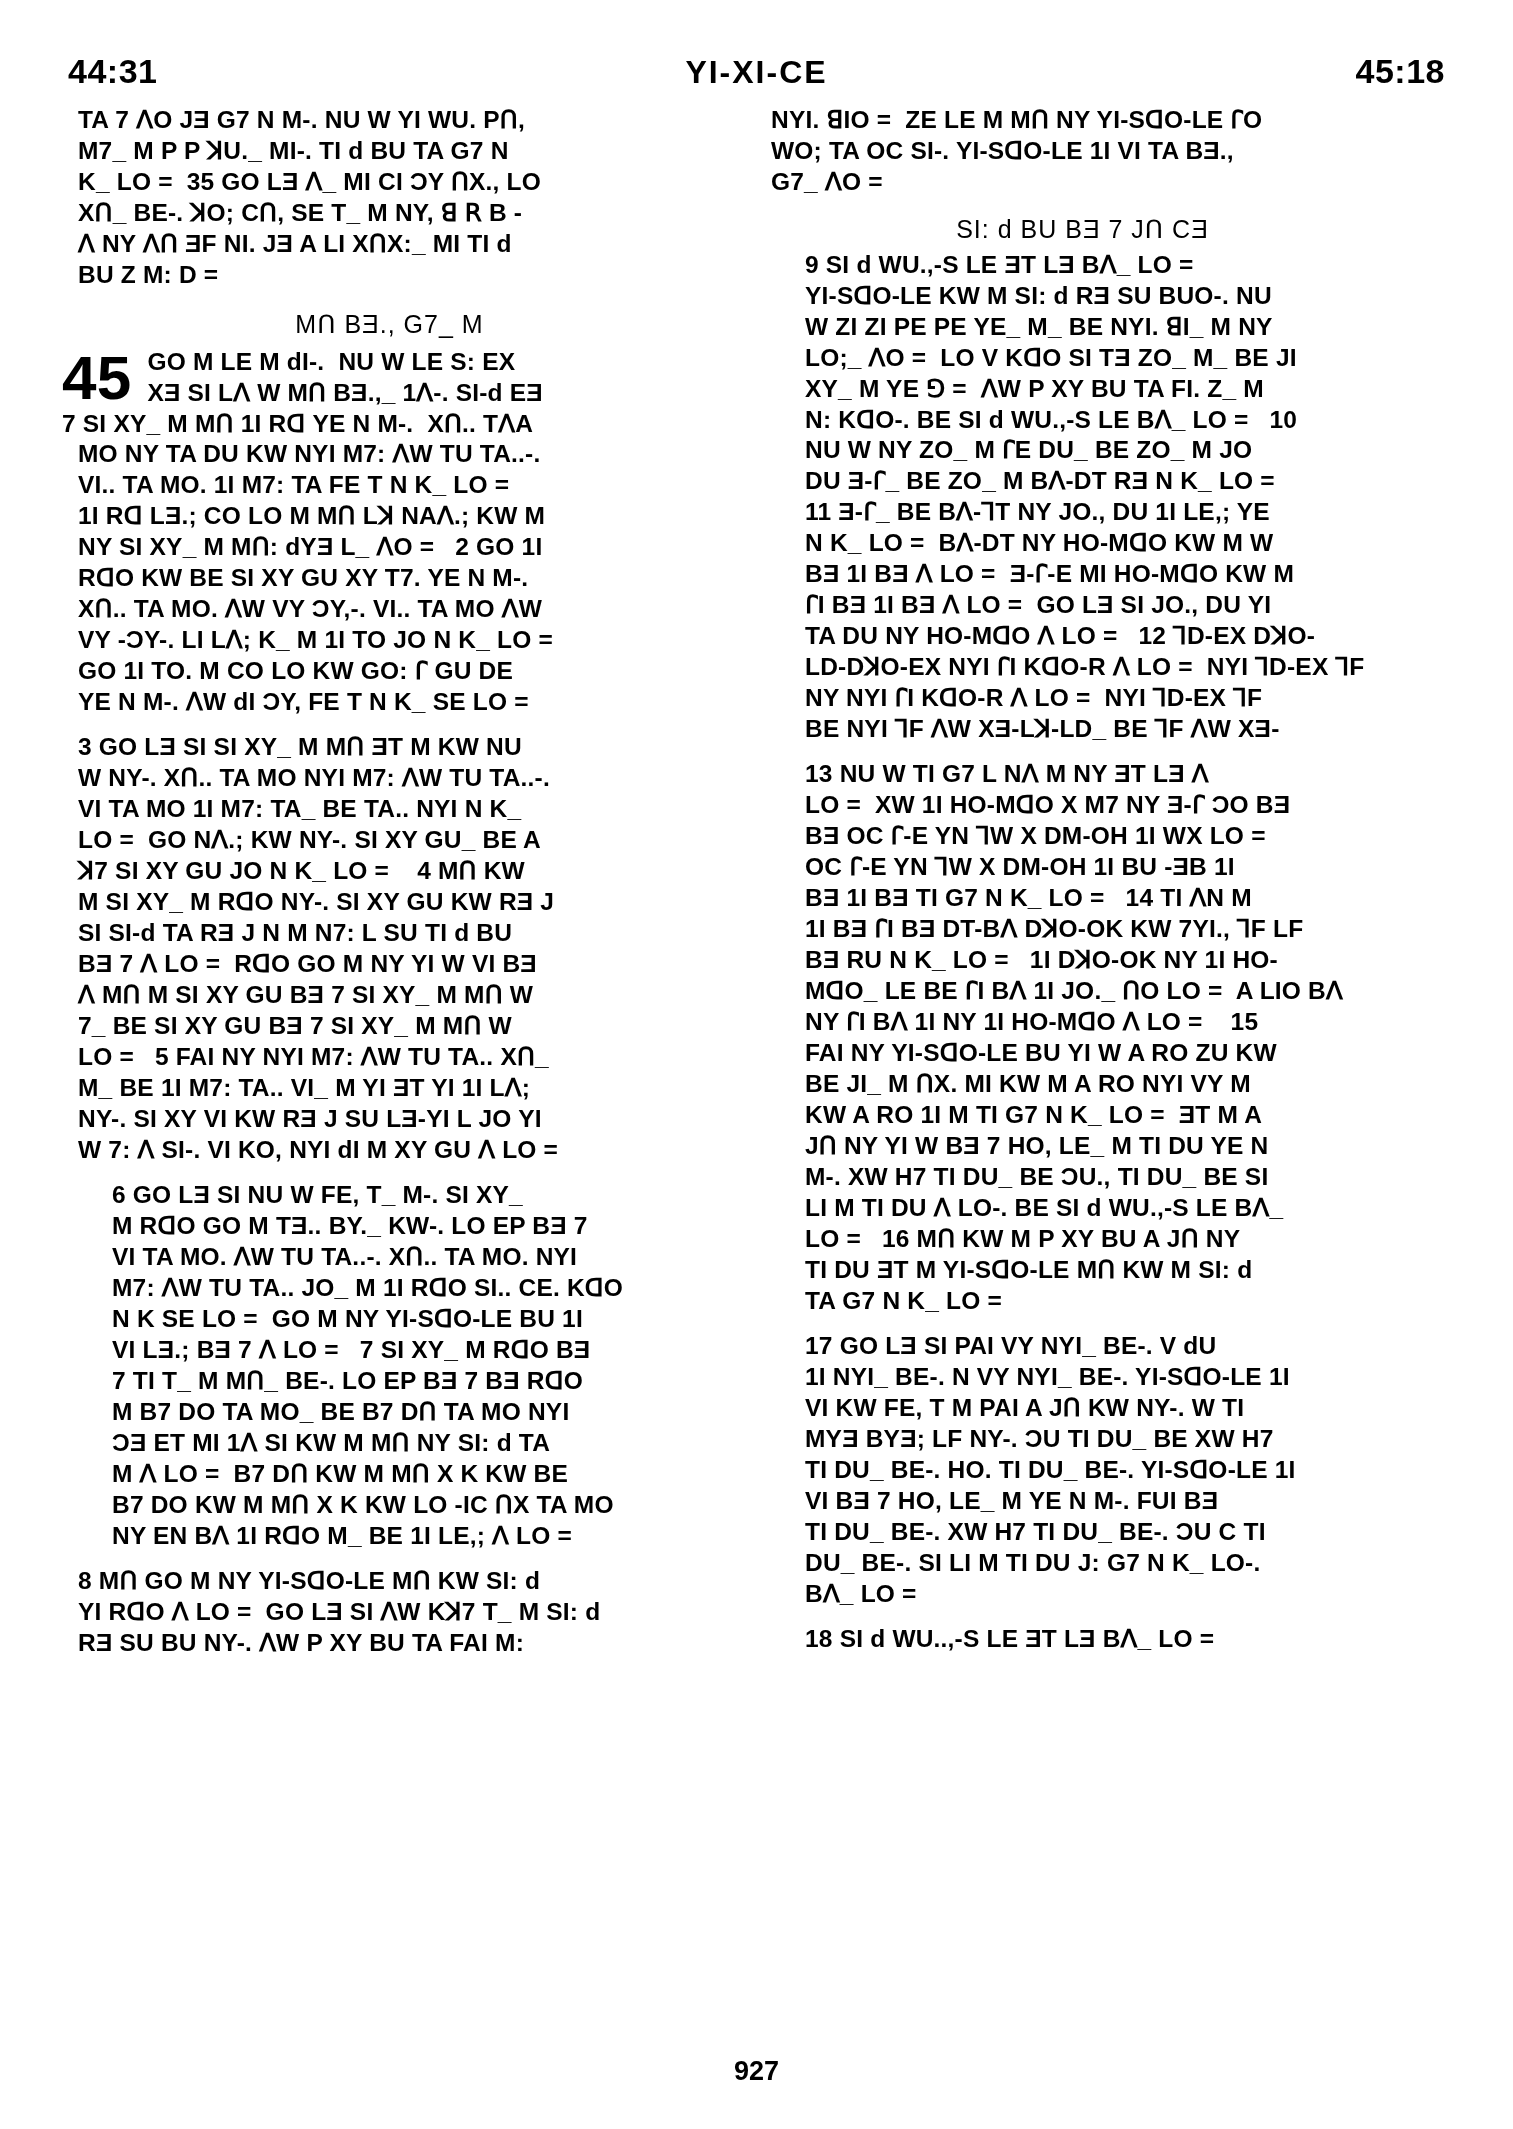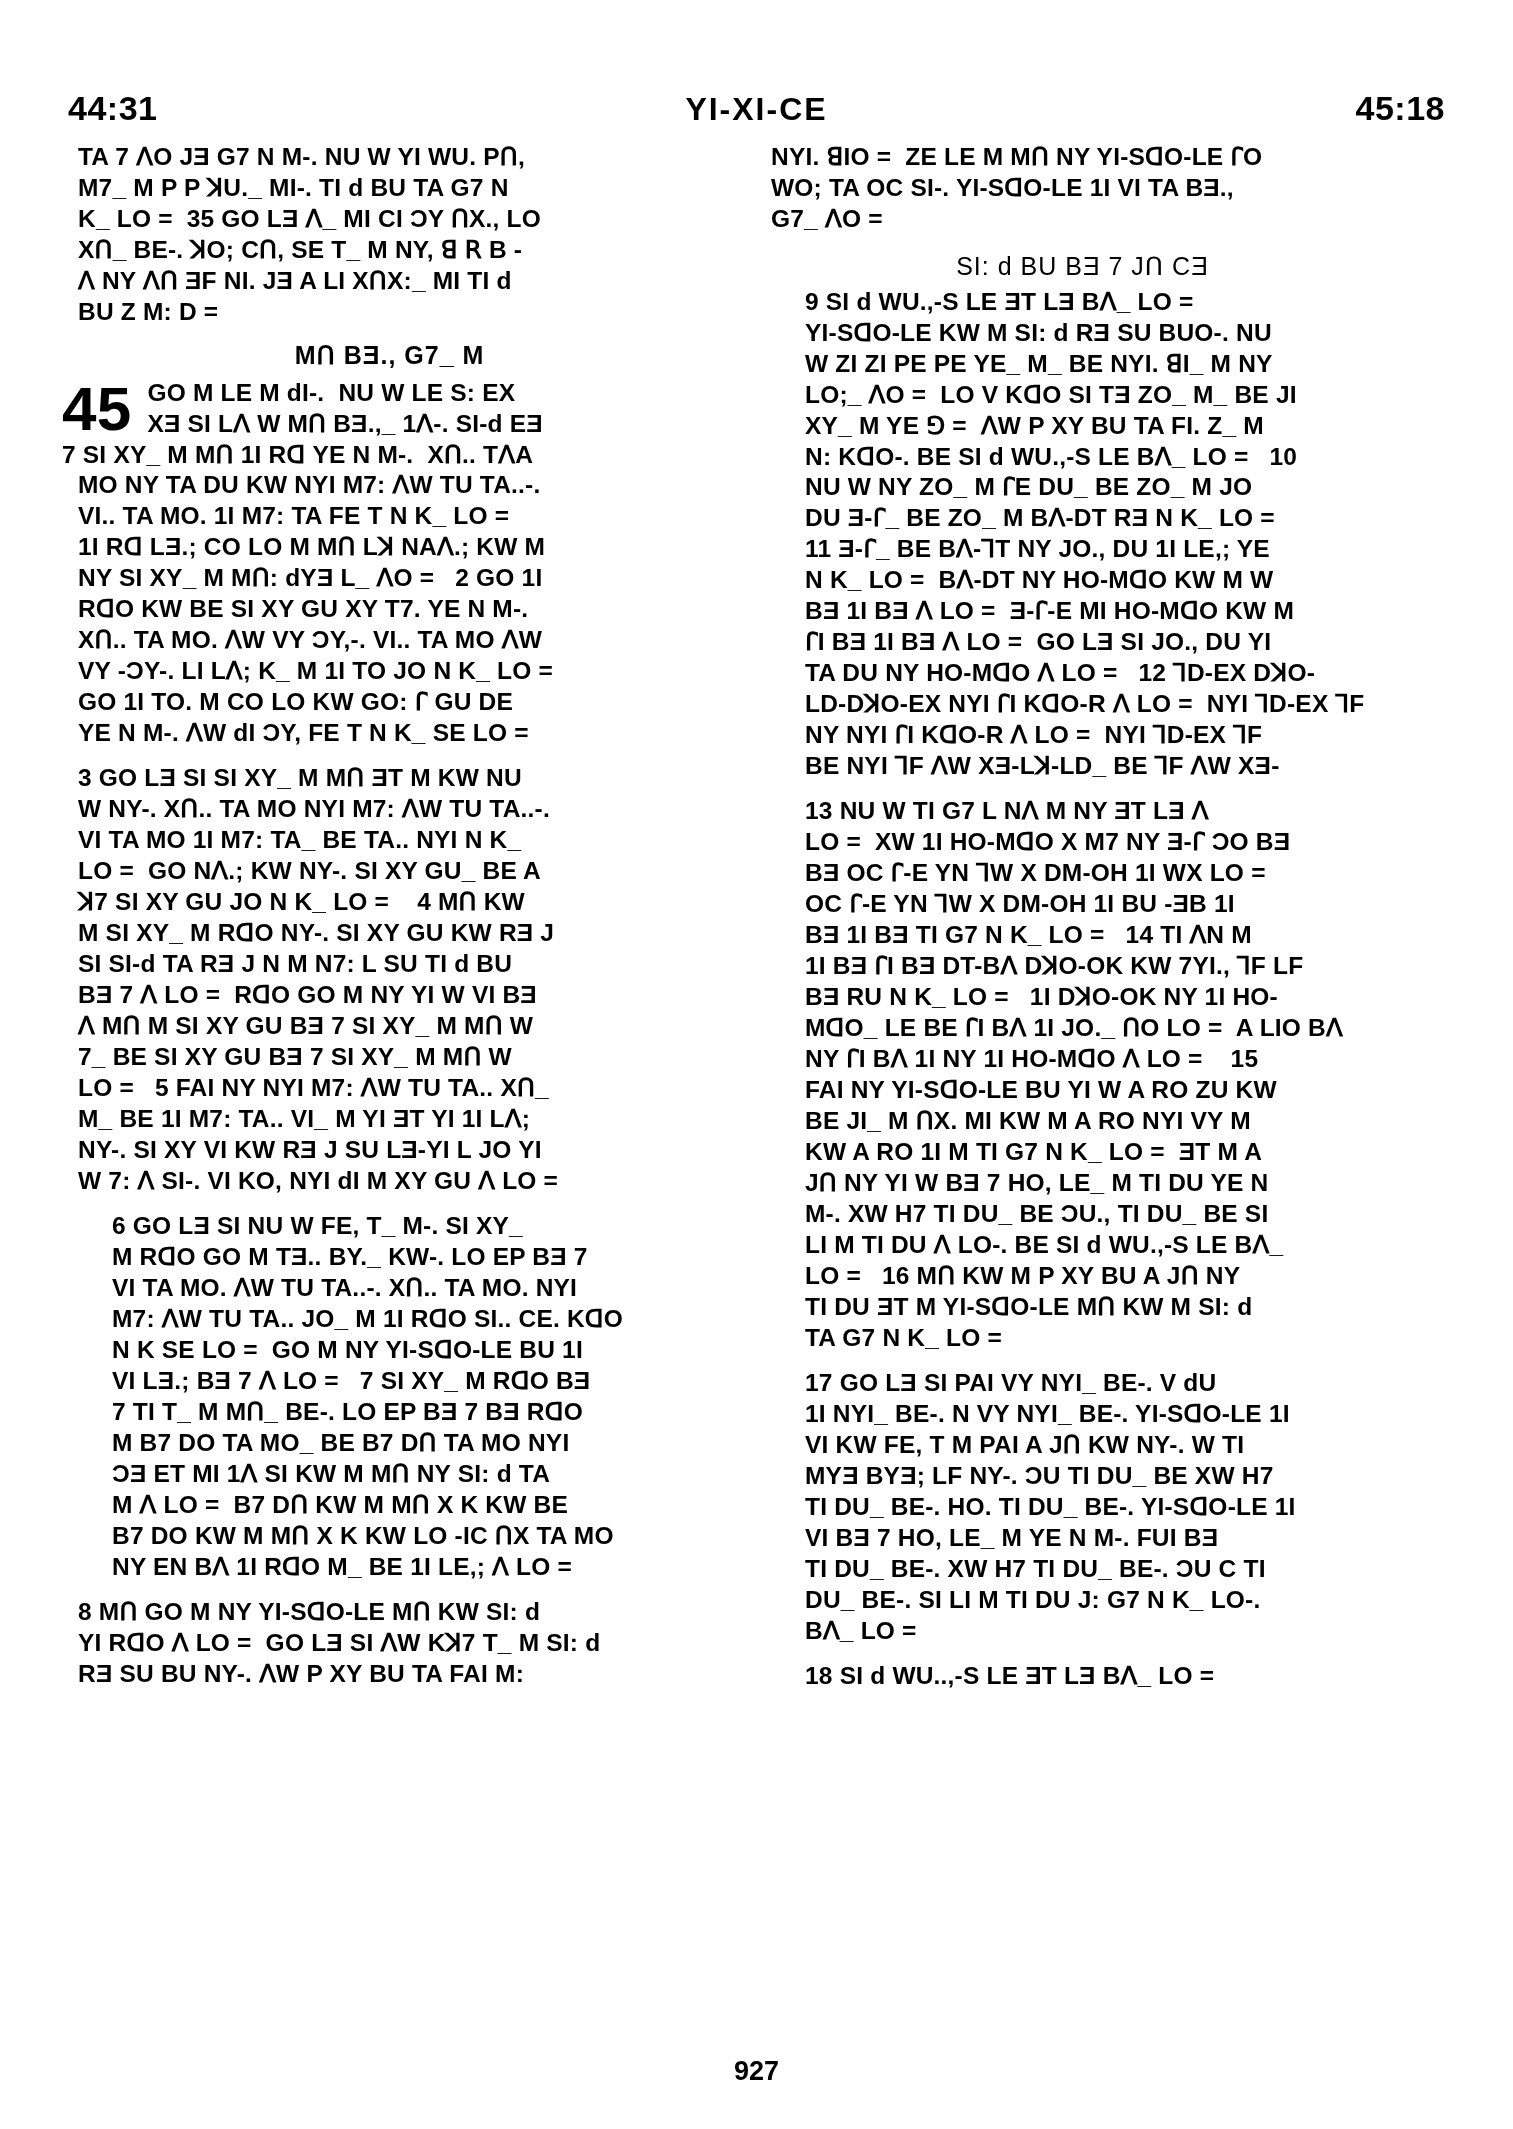--- a/index.html
+++ b/index.html
@@ -26,21 +26,20 @@
   
   .header {
     display: flex;
     align-items: baseline;
     justify-content: space-between;
     font-weight: bold;
     font-size: 34px;
     letter-spacing: 0.5px;
     margin-bottom: 10px;
     padding: 0 6px;
-    margin-top: 37px;
   }
   .header .folio {
     font-size: 34px;
     font-weight: bold;
   }
   .header .booktitle {
     font-size: 32px;
     font-weight: bold;
     letter-spacing: 2px;
   }
@@ -68,24 +67,24 @@
   .indent {
     text-indent: 34px;
   }
   .line {
     display: block;
     white-space: pre;
   }
   
   .chapter-title {
     text-align: center;
-    font-weight: bold;
+    font-weight: normal;
     font-size: 25px;
     letter-spacing: 1px;
-    margin: 12px 0 6px 0;
+    margin: 18px 0 6px 0;
   }
   .section-title {
     text-align: center;
     font-weight: normal;
     font-size: 25px;
     letter-spacing: 1px;
     margin: 16px 0 4px 0;
   }
   .dropcap-block {
     position: relative;

